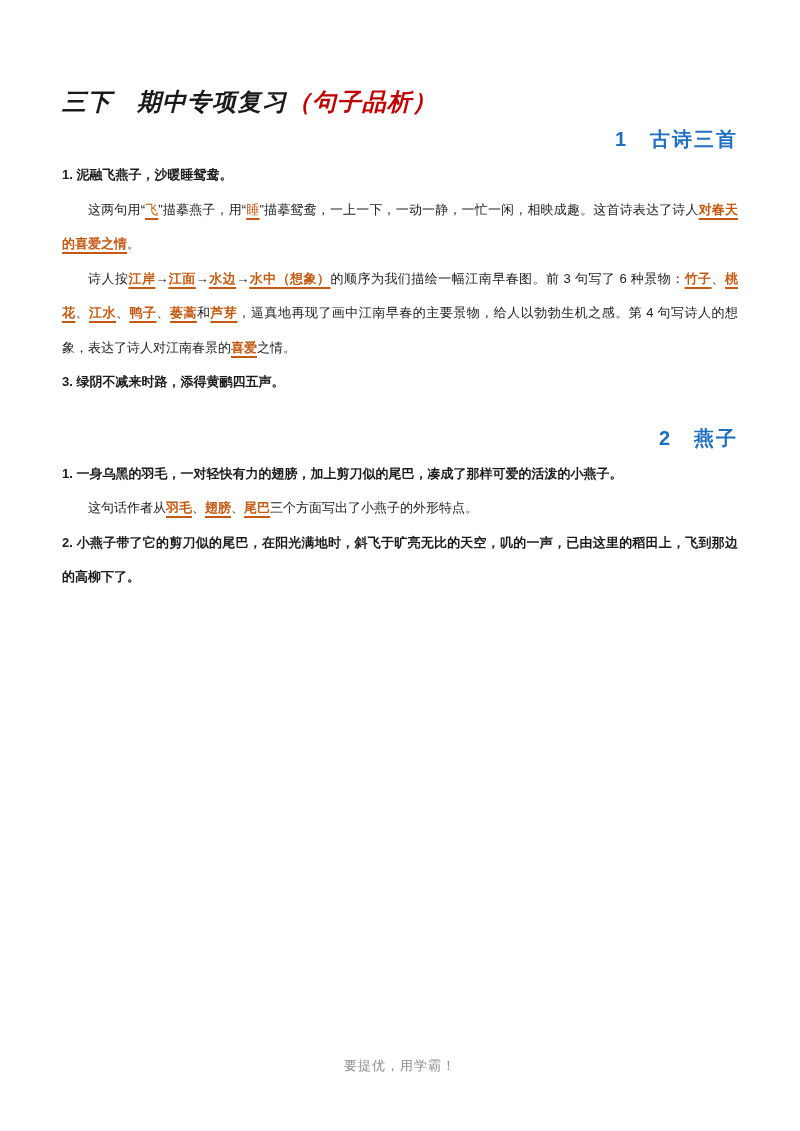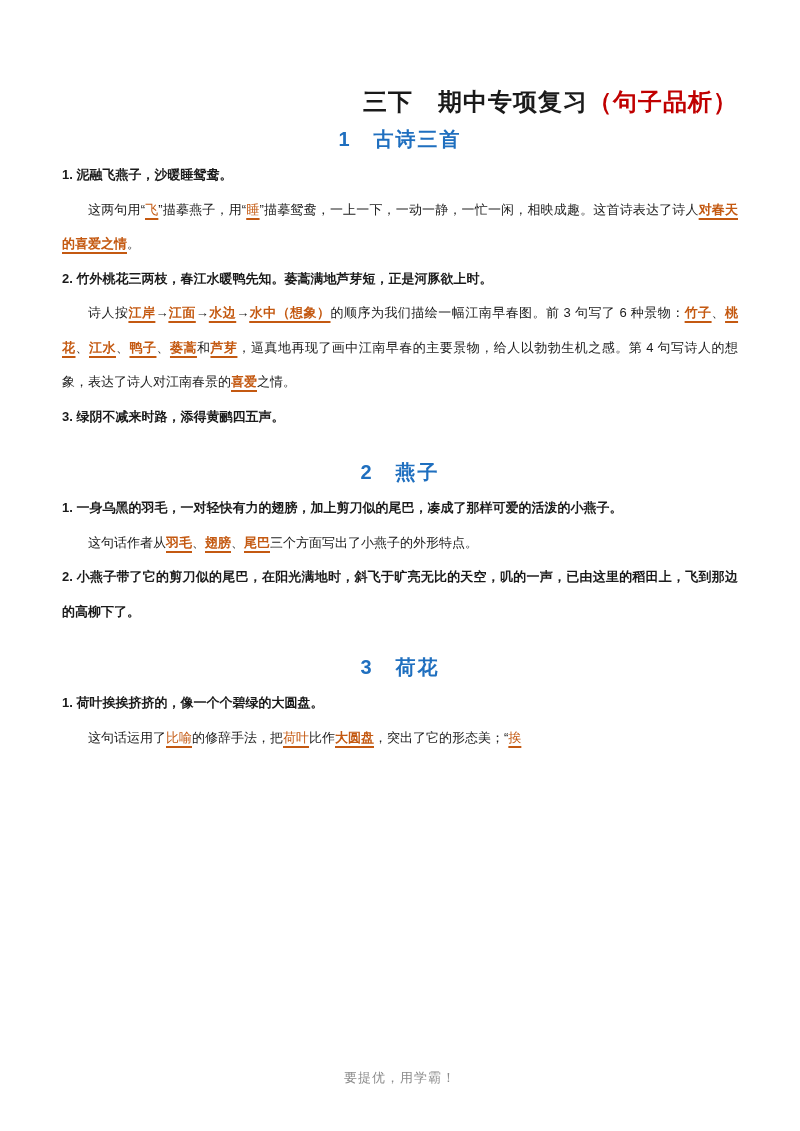--- a/index.html
+++ b/index.html
@@ -3,76 +3,70 @@
 <meta charset="utf-8">
 <style>
   html,body{margin:0;padding:0;}
   body{
     width:800px;height:1131px;background:#ffffff;position:relative;
     font-family:"Liberation Sans","DejaVu Sans",sans-serif;
     color:#1a1a1a;overflow:hidden;
   }
   .content{padding:86px 62px 0 62px;}
   .doc-title{
-    text-align:right;font-size:24px;font-weight:700;
-    margin:0 0 8px 0;letter-spacing:1px;
+    text-align:left;font-size:24px;font-weight:700;
+    margin:0 0 8px 0;letter-spacing:1px;font-style:italic;
   }
   .title-red{color:#C00000;}
   .unit-heading{
     font-size:24px;font-weight:700;color:#8B2F6F;
     margin:6px 0 0 0;letter-spacing:1px;
   }
   .sec-heading{
-    text-align:center;font-size:20px;font-weight:700;color:#1F6FBF;
+    text-align:right;font-size:20px;font-weight:700;color:#1F6FBF;
     margin:25px 0 5px 0;letter-spacing:2px;
   }
   .sec-heading.first{margin-top:8px;}
   .sentence,.para{
     font-size:13px;line-height:34.5px;margin:0;
     text-align:justify;text-justify:inter-ideograph;
   }
   .sentence{font-weight:700;}
   .para{text-indent:2em;font-weight:400;}
   .hl,.hlb{
     color:#C45911;
     text-decoration:underline;
     text-decoration-thickness:1.5px;
     text-underline-offset:4px;
   }
   .hlb{font-weight:700;}
   .footer{
-    position:absolute;left:0;bottom:44px;width:100%;
+    position:absolute;left:0;bottom:56px;width:100%;
     text-align:center;font-size:13px;color:#8C8C8C;letter-spacing:1px;
   }
 </style>
 </head>
 <body>
 
 <div class="content">
 
   <h1 class="doc-title"><span>三下　期中专项复习</span><span class="title-red">（句子品析）</span></h1>
 
 
   <section>
     <h3 class="sec-heading first">1　古诗三首</h3>
     <p class="sentence"><span>1. 泥融飞燕子，沙暖睡鸳鸯。</span></p>
     <p class="para"><span>这两句用“</span><span class="hl">飞</span><span>”描摹燕子，用“</span><span class="hl">睡</span><span>”描摹鸳鸯，一上一下，一动一静，一忙一闲，相映成趣。这首诗表达了诗人</span><span class="hlb">对春天的喜爱之情</span><span>。</span></p>
-    <p class="sentence"><span>2. 竹外桃花三两枝，春江水暖鸭先知。蒌蒿满地芦芽短，正是河豚欲上时。</span></p>
     <p class="para"><span>诗人按</span><span class="hlb">江岸</span><span>→</span><span class="hlb">江面</span><span>→</span><span class="hlb">水边</span><span>→</span><span class="hlb">水中（想象）</span><span>的顺序为我们描绘一幅江南早春图。前 3 句写了 6 种景物：</span><span class="hlb">竹子</span><span>、</span><span class="hlb">桃花</span><span>、</span><span class="hlb">江水</span><span>、</span><span class="hlb">鸭子</span><span>、</span><span class="hlb">蒌蒿</span><span>和</span><span class="hlb">芦芽</span><span>，逼真地再现了画中江南早春的主要景物，给人以勃勃生机之感。第 4 句写诗人的想象，表达了诗人对江南春景的</span><span class="hlb">喜爱</span><span>之情。</span></p>
     <p class="sentence"><span>3. 绿阴不减来时路，添得黄鹂四五声。</span></p>
   </section>
 
   <section>
     <h3 class="sec-heading">2　燕子</h3>
     <p class="sentence"><span>1. 一身乌黑的羽毛，一对轻快有力的翅膀，加上剪刀似的尾巴，凑成了那样可爱的活泼的小燕子。</span></p>
     <p class="para"><span>这句话作者从</span><span class="hlb">羽毛</span><span>、</span><span class="hlb">翅膀</span><span>、</span><span class="hlb">尾巴</span><span>三个方面写出了小燕子的外形特点。</span></p>
     <p class="sentence"><span>2. 小燕子带了它的剪刀似的尾巴，在阳光满地时，斜飞于旷亮无比的天空，叽的一声，已由这里的稻田上，飞到那边的高柳下了。</span></p>
   </section>
 
-  <section>
-    <h3 class="sec-heading">3　荷花</h3>
-    <p class="sentence"><span>1. 荷叶挨挨挤挤的，像一个个碧绿的大圆盘。</span></p>
-    <p class="para"><span>这句话运用了</span><span class="hl">比喻</span><span>的修辞手法，把</span><span class="hl">荷叶</span><span>比作</span><span class="hlb">大圆盘</span><span>，突出了它的形态美；“</span><span class="hl">挨</span></p>
-  </section>
 
 </div>
 
 <div class="footer">要提优，用学霸！</div>
 
 </body></html>

